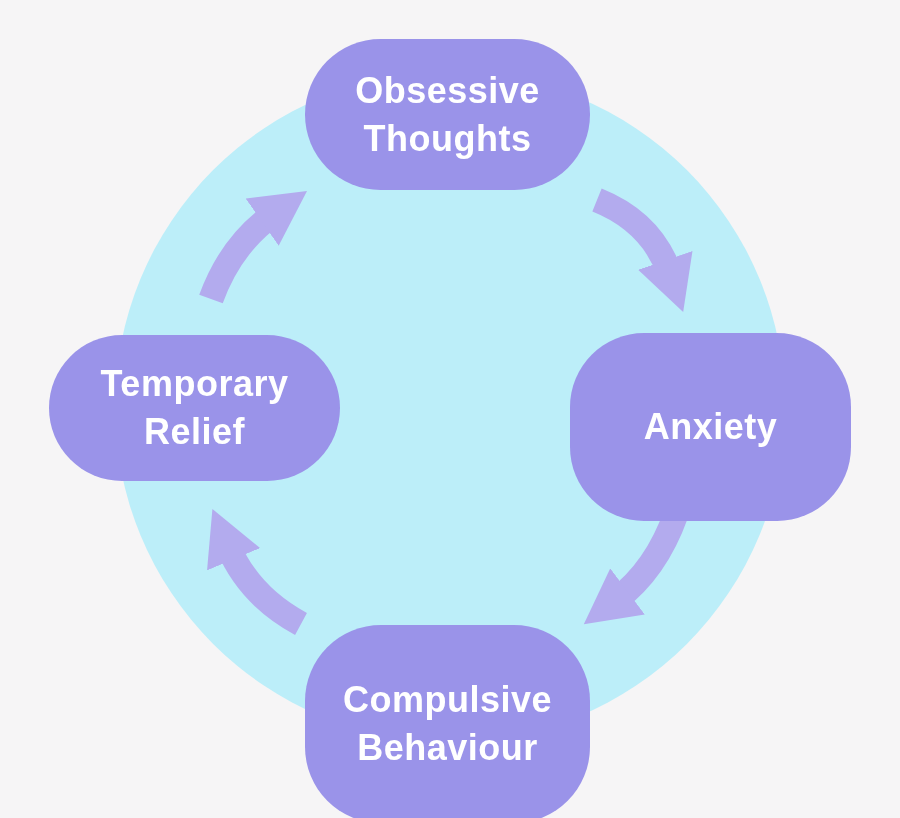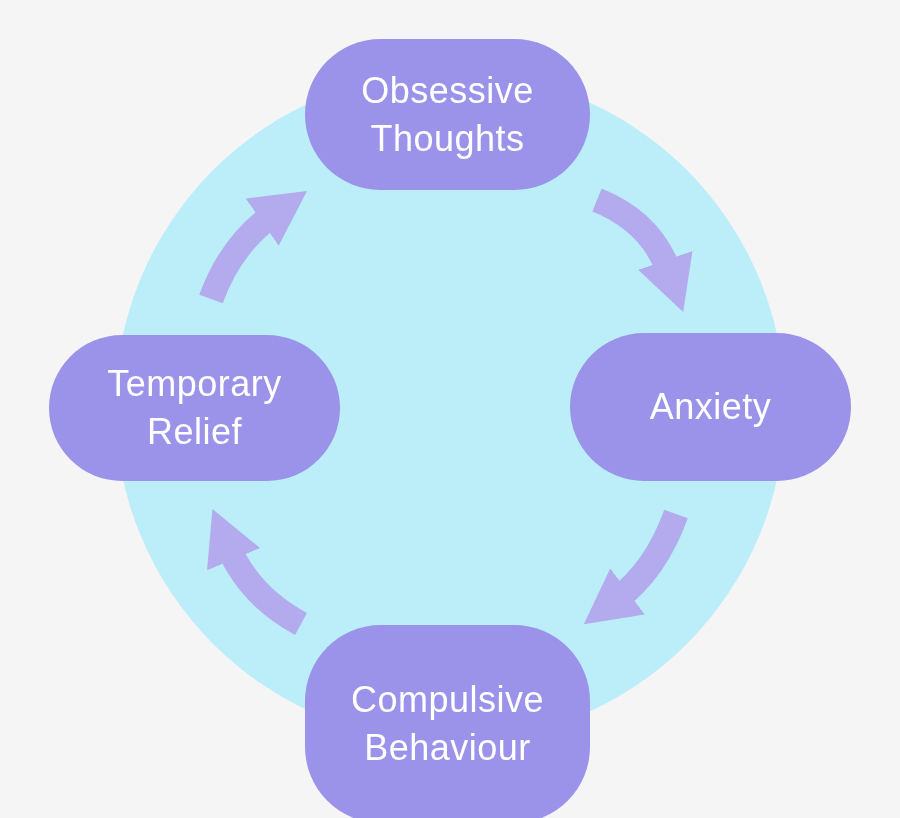--- a/index.html
+++ b/index.html
@@ -39,29 +39,29 @@
     fill: var(--arrow, #b3abee);
   }
   .node {
     position: absolute;
     background: var(--node-fill, #9a93e9);
     color: var(--node-text, #ffffff);
     display: flex;
     align-items: center;
     justify-content: center;
     text-align: center;
-    font-weight: normal;
+    font-weight: bold;
     font-size: 36px;
     line-height: 48px;
     letter-spacing: 0.5px;
     padding: 0 20px;
     box-sizing: border-box;
   }
   .node-top    { left: 305px; top: 39px;  width: 285px; height: 151px; border-radius: 76px; }
-  .node-right  { left: 570px; top: 333px; width: 281px; height: 148px; border-radius: 74px; }
+  .node-right  { left: 570px; top: 333px; width: 281px; height: 188px; border-radius: 74px; }
   .node-bottom { left: 305px; top: 625px; width: 285px; height: 198px; border-radius: 76px; justify-content: center; }
   .node-left   { left: 49px;  top: 335px; width: 291px; height: 146px; border-radius: 73px; text-align: center; }
 </style>
 </head>
 <body>
 
 <div class="stage">
 
   <svg class="cycle-svg" width="900" height="818" viewBox="0 0 900 818">
     <defs>

